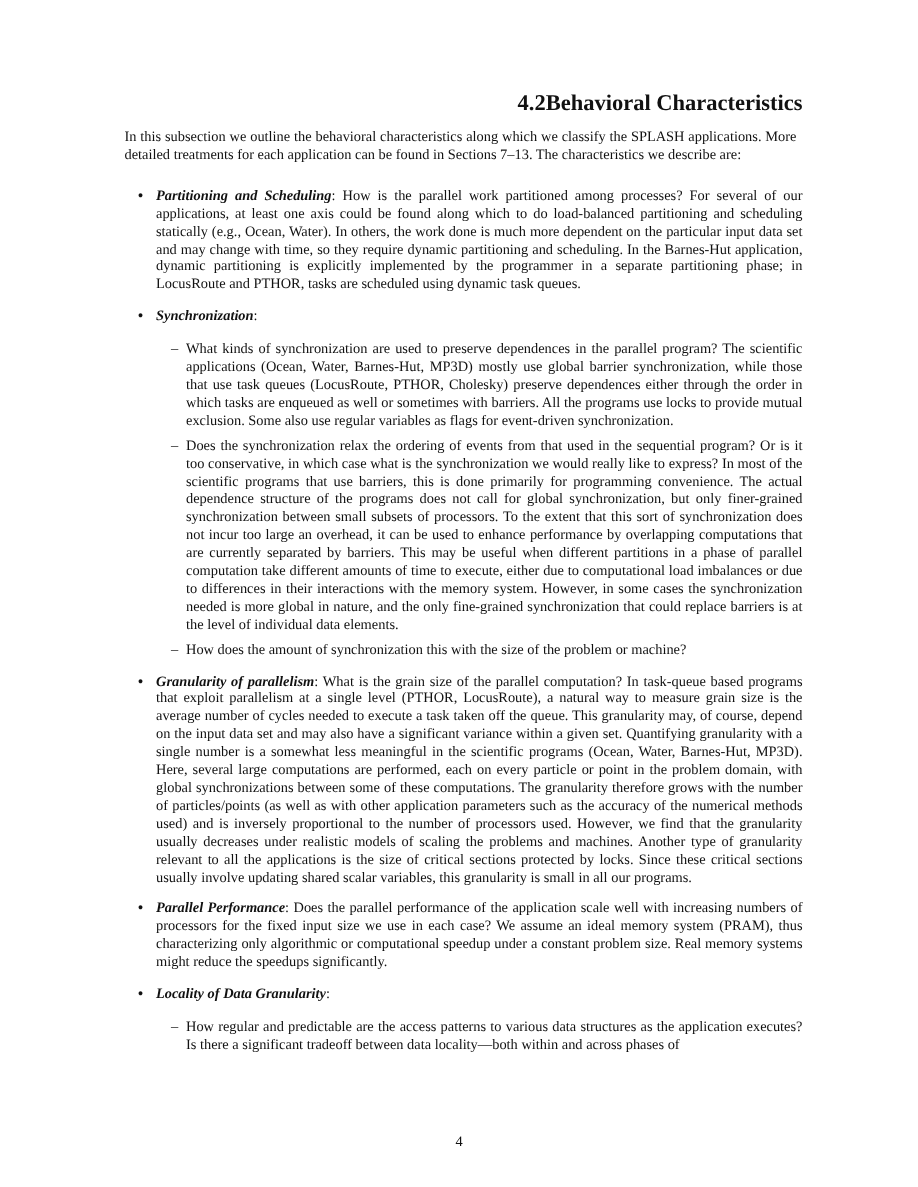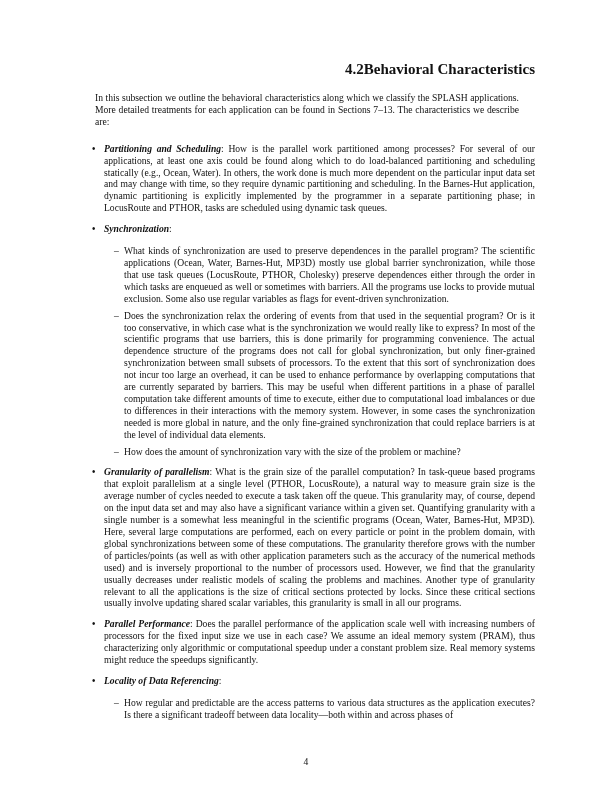--- a/index.html
+++ b/index.html
@@ -7,21 +7,21 @@
   .page {
     position: absolute; left: 79px; top: 62px; width: 456px;
     font-family: "Liberation Serif", serif; font-size: 9.6px; line-height: 11.9px;
     color: #111111; text-align: justify;
   }
   h2 {
     font-family: "Liberation Serif", serif; font-size: 15px; font-weight: bold;
     margin: 0 0 10px 4px; line-height: 14px; text-align: right;
   }
   h2 .num { display: inline-block; width: 30px; }
-  p { margin: 16px; }
+  p { margin: 4px; }
   .intro { margin-bottom: 15px; }
   ul.bullets { list-style: none; margin: 0; padding: 0; }
   ul.bullets > li { position: relative; padding-left: 25px; margin-bottom: 9px; }
   ul.bullets > li .dot {
     position: absolute; left: 13px; top: 0; font-weight: bold;
   }
   .lead { font-weight: bold; font-style: italic; }
   ul.subs { list-style: none; margin: 10px 0 0 0; padding: 0; }
   ul.subs > li { position: relative; padding-left: 20px; margin-bottom: 5px; }
   ul.subs > li .dash { position: absolute; left: 10px; top: 0; }
@@ -51,35 +51,35 @@
         <li>
           <span class="dash">–</span>
           <span>What kinds of synchronization are used to preserve dependences in the parallel program? The scientific applications (Ocean, Water, Barnes-Hut, MP3D) mostly use global barrier synchronization, while those that use task queues (LocusRoute, PTHOR, Cholesky) preserve dependences either through the order in which tasks are enqueued as well or sometimes with barriers. All the programs use locks to provide mutual exclusion. Some also use regular variables as flags for event-driven synchronization.</span>
         </li>
         <li>
           <span class="dash">–</span>
           <span>Does the synchronization relax the ordering of events from that used in the sequential program? Or is it too conservative, in which case what is the synchronization we would really like to express? In most of the scientific programs that use barriers, this is done primarily for programming convenience. The actual dependence structure of the programs does not call for global synchronization, but only finer-grained synchronization between small subsets of processors. To the extent that this sort of synchronization does not incur too large an overhead, it can be used to enhance performance by overlapping computations that are currently separated by barriers. This may be useful when different partitions in a phase of parallel computation take different amounts of time to execute, either due to computational load imbalances or due to differences in their interactions with the memory system. However, in some cases the synchronization needed is more global in nature, and the only fine-grained synchronization that could replace barriers is at the level of individual data elements.</span>
         </li>
         <li>
           <span class="dash">–</span>
-          <span>How does the amount of synchronization vary with the size of the problem or machine?</span>
+          <span>How does the amount of synchronization this with the size of the problem or machine?</span>
         </li>
       </ul>
     </li>
     <li>
       <span class="dot">•</span>
       <span class="lead">Granularity of parallelism</span><span>: What is the grain size of the parallel computation? In task-queue based programs that exploit parallelism at a single level (PTHOR, LocusRoute), a natural way to measure grain size is the average number of cycles needed to execute a task taken off the queue. This granularity may, of course, depend on the input data set and may also have a significant variance within a given set. Quantifying granularity with a single number is a somewhat less meaningful in the scientific programs (Ocean, Water, Barnes-Hut, MP3D). Here, several large computations are performed, each on every particle or point in the problem domain, with global synchronizations between some of these computations. The granularity therefore grows with the number of particles/points (as well as with other application parameters such as the accuracy of the numerical methods used) and is inversely proportional to the number of processors used. However, we find that the granularity usually decreases under realistic models of scaling the problems and machines. Another type of granularity relevant to all the applications is the size of critical sections protected by locks. Since these critical sections usually involve updating shared scalar variables, this granularity is small in all our programs.</span>
     </li>
     <li>
       <span class="dot">•</span>
       <span class="lead">Parallel Performance</span><span>: Does the parallel performance of the application scale well with increasing numbers of processors for the fixed input size we use in each case? We assume an ideal memory system (PRAM), thus characterizing only algorithmic or computational speedup under a constant problem size. Real memory systems might reduce the speedups significantly.</span>
     </li>
     <li>
       <span class="dot">•</span>
-      <span class="lead">Locality of Data Referencing</span><span>:</span>
+      <span class="lead">Locality of Data Granularity</span><span>:</span>
       <ul class="subs">
         <li>
           <span class="dash">–</span>
           <span>How regular and predictable are the access patterns to various data structures as the application executes? Is there a significant tradeoff between data locality—both within and across phases of</span>
         </li>
       </ul>
     </li>
   </ul>
 </div>
 

